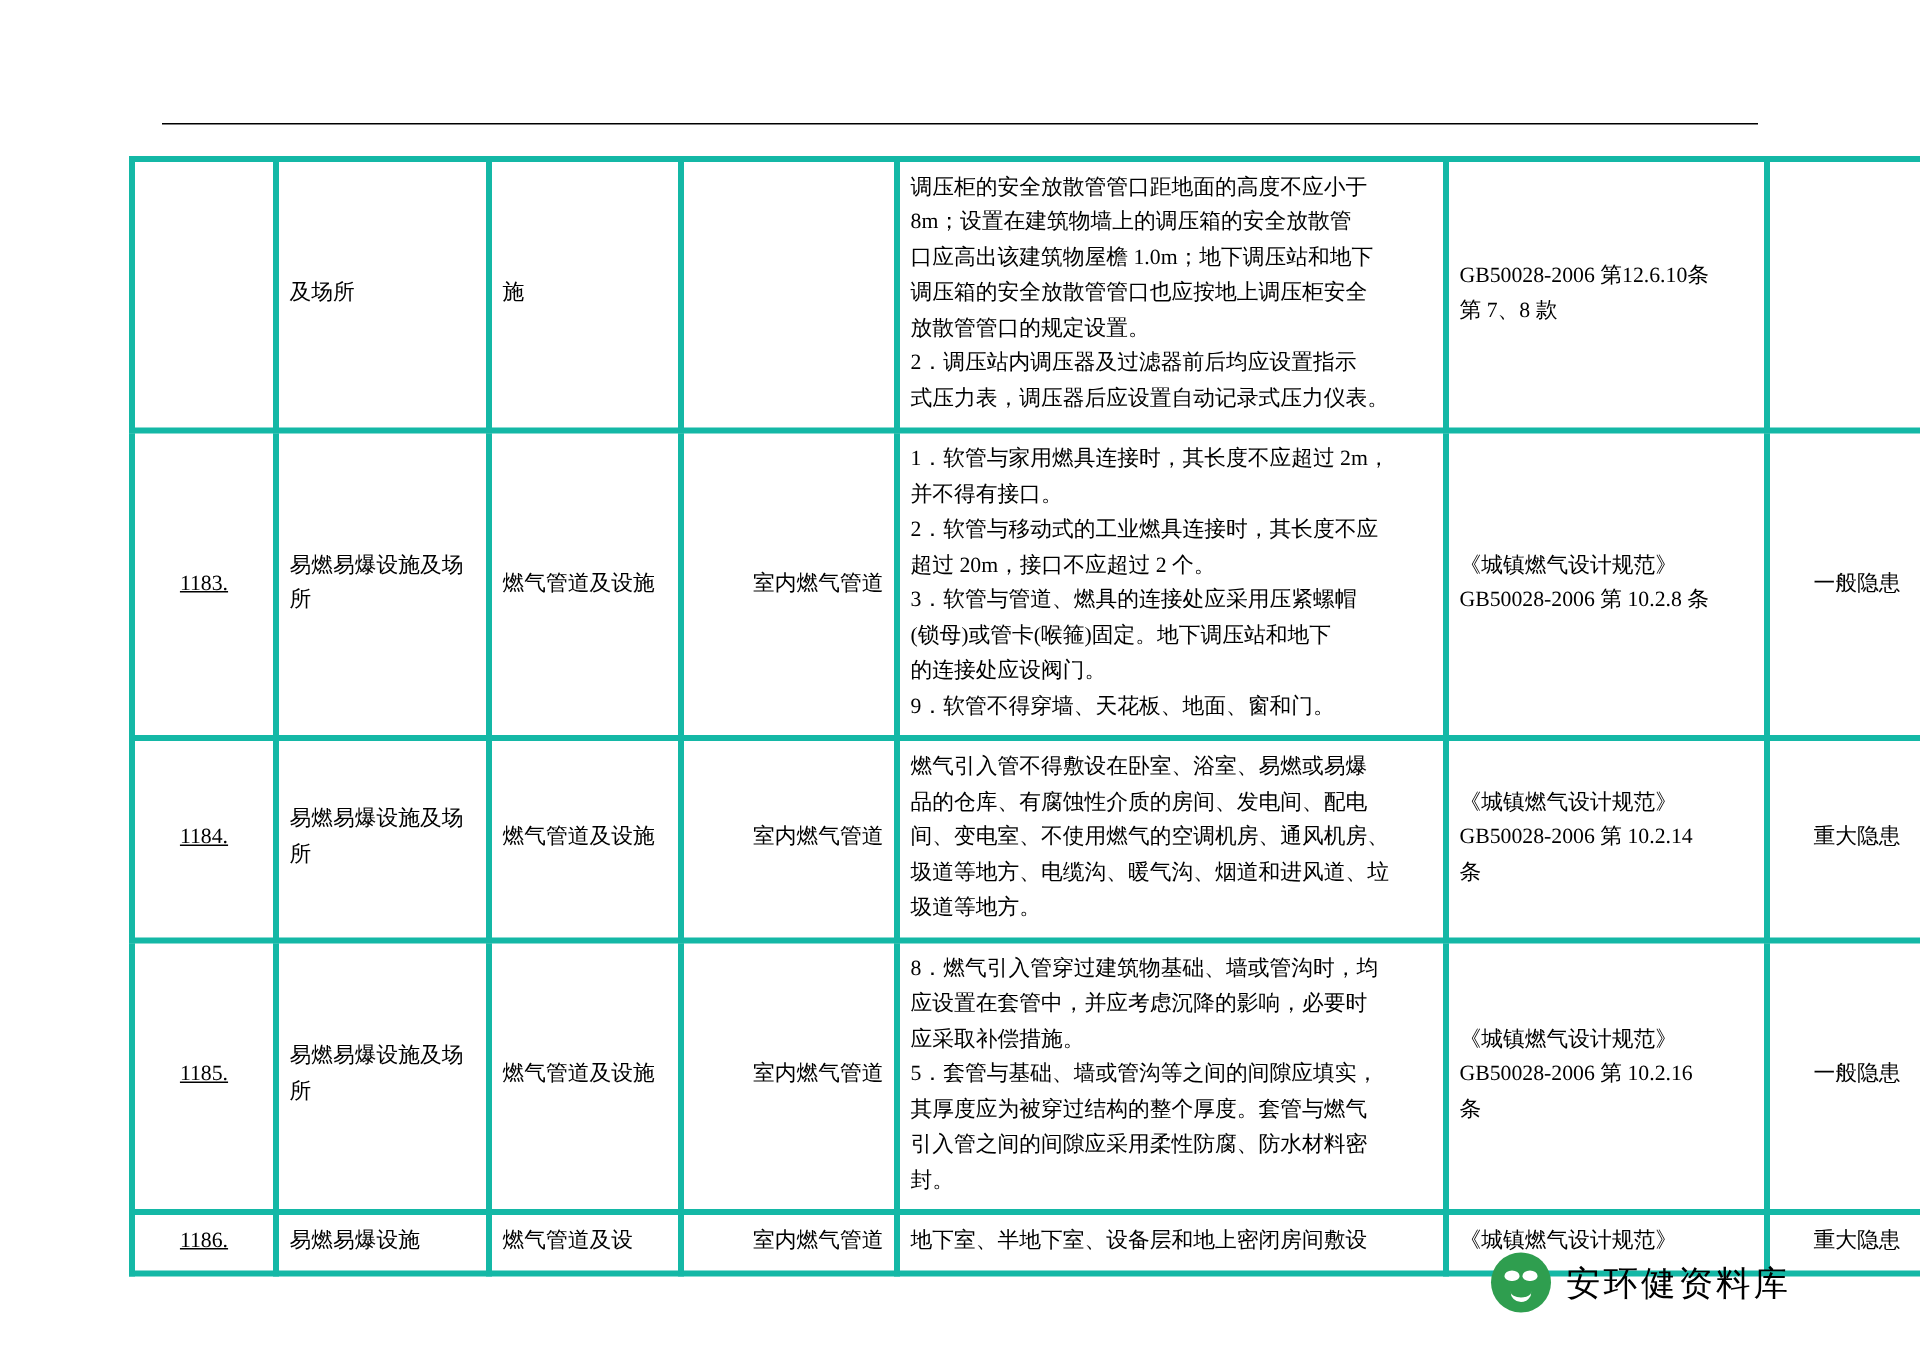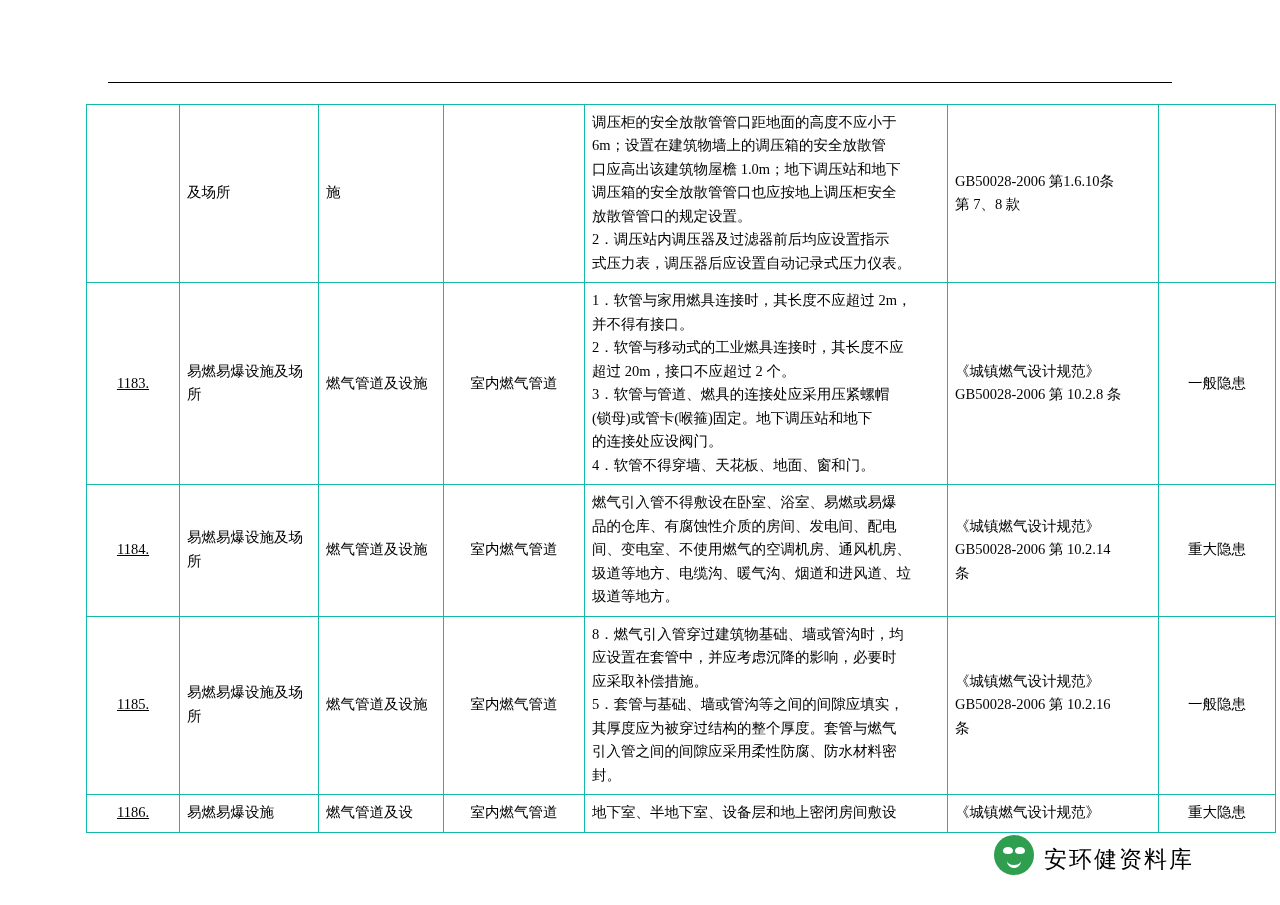--- a/index.html
+++ b/index.html
@@ -35,21 +35,21 @@
     left: 86px;
     top: 104px;
     width: 1096px;
   }
   table.doc-table {
     border-collapse: collapse;
     table-layout: fixed;
     width: 1096px;
   }
   table.doc-table td {
-    border: 1px solid #14b8a6;
+    border: 4px solid #14b8a6;
     vertical-align: middle;
     padding: 6px 7px 7px 7px;
     font-size: 14.5px;
     line-height: 1.62;
     font-family: "Liberation Serif", "DejaVu Serif", serif;
   }
   td.c-num {
     width: 78px;
     text-align: center;
     text-decoration: underline;
@@ -58,21 +58,21 @@
     width: 124px;
     text-align: left;
     margin-left: 38px;
   }
   td.c-sub {
     width: 110px;
     text-align: left;
   }
   td.c-obj {
     width: 126px;
-    text-align: center;
+    text-align: right;
   }
   td.c-desc {
     width: 348px;
     text-align: left;
     vertical-align: top;
   }
   td.c-ref {
     width: 196px;
     text-align: left;
     vertical-align: middle;
@@ -89,21 +89,21 @@
     display: block;
   }
   .cell-lines > span {
     display: block;
   }
   .watermark {
     position: absolute;
     right: 86px;
     bottom: 30px;
     display: flex;
-    align-items: flex-end;
+    align-items: center;
     gap: 10px;
   }
   .wm-logo {
     width: 40px;
     height: 40px;
     border-radius: 50%;
     background: #2f9e4f;
     position: relative;
     display: inline-block;
   }
@@ -152,29 +152,29 @@
             <span>及场所</span>
           </td>
           <td class="c-sub cell-lines">
             <span>施</span>
           </td>
           <td class="c-obj cell-lines">
             <span></span>
           </td>
           <td class="c-desc cell-lines">
             <span class="desc-line">调压柜的安全放散管管口距地面的高度不应小于</span>
-            <span class="desc-line">6m；设置在建筑物墙上的调压箱的安全放散管</span>
+            <span class="desc-line">8m；设置在建筑物墙上的调压箱的安全放散管</span>
             <span class="desc-line">口应高出该建筑物屋檐 1.0m；地下调压站和地下</span>
             <span class="desc-line">调压箱的安全放散管管口也应按地上调压柜安全</span>
             <span class="desc-line">放散管管口的规定设置。</span>
             <span class="desc-line">2．调压站内调压器及过滤器前后均应设置指示</span>
             <span class="desc-line">式压力表，调压器后应设置自动记录式压力仪表。</span>
           </td>
           <td class="c-ref cell-lines">
-            <span class="ref-line">GB50028-2006 第1.6.10条</span>
+            <span class="ref-line">GB50028-2006 第12.6.10条</span>
             <span class="ref-line">第 7、8 款</span>
           </td>
           <td class="c-level"></td>
         </tr>
 
         <tr>
           <td class="c-num">1183.</td>
           <td class="c-cat cell-lines">
             <span>易燃易爆设施及场所</span>
           </td>
@@ -185,21 +185,21 @@
             <span>室内燃气管道</span>
           </td>
           <td class="c-desc cell-lines">
             <span class="desc-line">1．软管与家用燃具连接时，其长度不应超过 2m，</span>
             <span class="desc-line">并不得有接口。</span>
             <span class="desc-line">2．软管与移动式的工业燃具连接时，其长度不应</span>
             <span class="desc-line">超过 20m，接口不应超过 2 个。</span>
             <span class="desc-line">3．软管与管道、燃具的连接处应采用压紧螺帽</span>
             <span class="desc-line">(锁母)或管卡(喉箍)固定。地下调压站和地下</span>
             <span class="desc-line">的连接处应设阀门。</span>
-            <span class="desc-line">4．软管不得穿墙、天花板、地面、窗和门。</span>
+            <span class="desc-line">9．软管不得穿墙、天花板、地面、窗和门。</span>
           </td>
           <td class="c-ref cell-lines">
             <span class="ref-line">《城镇燃气设计规范》</span>
             <span class="ref-line">GB50028-2006 第 10.2.8 条</span>
           </td>
           <td class="c-level">一般隐患</td>
         </tr>
 
         <tr>
           <td class="c-num">1184.</td>

